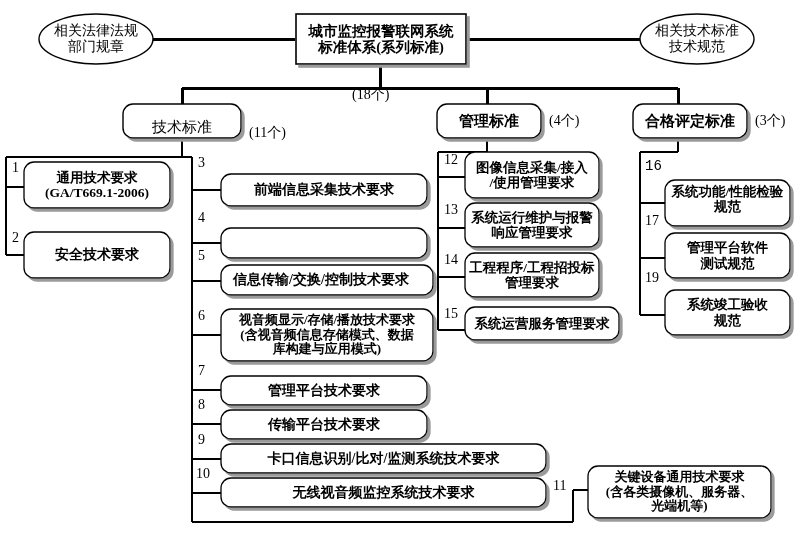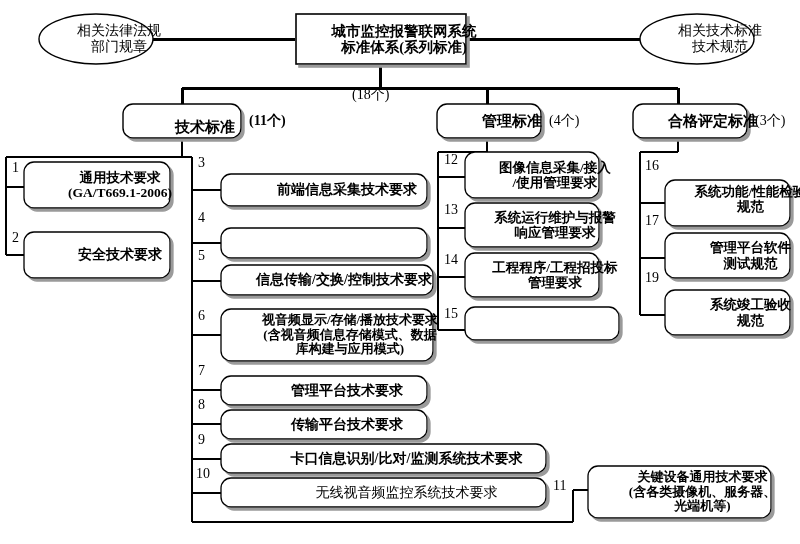--- a/index.html
+++ b/index.html
@@ -3,21 +3,21 @@
 <meta charset="utf-8">
 <style>
   html,body{margin:0;padding:0;background:#fff;}
   body{width:800px;height:544px;overflow:hidden;
        font-family:"Liberation Serif","DejaVu Serif",serif;}
   #stage{position:relative;width:800px;height:544px;background:#ffffff;}
   svg{position:absolute;left:0;top:0;}
   .lbl{position:absolute;text-align:center;color:#000;line-height:1.12;
        font-family:"Liberation Serif","DejaVu Serif",serif;
        display:flex;align-items:center;justify-content:center;
-       white-space:pre-line;margin-left:23px;}
+       white-space:pre-line;}
   .num{position:absolute;color:#000;font-size:14px;
        font-family:"Liberation Serif","DejaVu Serif",serif;}
   .cnt{position:absolute;color:#000;font-size:14px;
        font-family:"Liberation Serif","DejaVu Serif",serif;}
 </style>
 </head>
 <body>
 
 <div id="stage">
 
@@ -108,22 +108,22 @@
 
   <div class="lbl" style="left:39px;top:14px;width:114px;height:50px;font-size:14px;">相关法律法规
 部门规章</div>
   <div class="lbl" style="left:640px;top:14px;width:114px;height:50px;font-size:14px;">相关技术标准
 技术规范</div>
 
   <div class="lbl" style="left:296px;top:14px;width:170px;height:50px;font-size:14.5px;font-weight:bold;">城市监控报警联网系统
 标准体系(系列标准)</div>
   <div class="cnt" style="left:352px;top:86px;">(18个)</div>
 
-  <div class="lbl" style="left:123px;top:104px;width:118px;height:46px;font-size:15px;font-weight:bold;">技术标准</div>
-  <div class="cnt" style="left:249px;top:112px;font-weight:bold;">(11个)</div>
+  <div class="lbl" style="left:123px;top:104px;width:118px;height:46px;font-size:15px;font-weight:normal;">技术标准</div>
+  <div class="cnt" style="left:249px;top:124px;">(11个)</div>
 
   <div class="lbl" style="left:437px;top:104px;width:104px;height:34px;font-size:15px;font-weight:bold;">管理标准</div>
   <div class="cnt" style="left:549px;top:112px;">(4个)</div>
 
   <div class="lbl" style="left:633px;top:104px;width:114px;height:34px;font-size:15px;font-weight:bold;">合格评定标准</div>
   <div class="cnt" style="left:755px;top:112px;">(3个)</div>
 
   <div class="num" style="left:12px;top:160px;">1</div>
   <div class="lbl" style="left:24px;top:162px;width:146px;height:46px;font-size:13.5px;font-weight:bold;">通用技术要求
 (GA/T669.1-2006)</div>
@@ -147,42 +147,43 @@
   <div class="num" style="left:198px;top:363px;">7</div>
   <div class="lbl" style="left:221px;top:376px;width:206px;height:29px;font-size:14px;font-weight:bold;">管理平台技术要求</div>
 
   <div class="num" style="left:198px;top:397px;">8</div>
   <div class="lbl" style="left:221px;top:410px;width:206px;height:29px;font-size:14px;font-weight:bold;">传输平台技术要求</div>
 
   <div class="num" style="left:198px;top:432px;">9</div>
   <div class="lbl" style="left:221px;top:444px;width:325px;height:29px;font-size:14px;font-weight:bold;">卡口信息识别/比对/监测系统技术要求</div>
 
   <div class="num" style="left:196px;top:466px;">10</div>
-  <div class="lbl" style="left:221px;top:478px;width:325px;height:29px;font-size:14px;font-weight:normal;">无线视音频监控系统技术要求</div>
+  <div class="lbl" style="left:221px;top:478px;width:325px;height:29px;font-size:14px;font-weight:bold;">无线视音频监控系统技术要求</div>
 
   <div class="num" style="left:553px;top:478px;">11</div>
   <div class="lbl" style="left:588px;top:466px;width:183px;height:52px;font-size:13px;font-weight:bold;">关键设备通用技术要求
 (含各类摄像机、服务器、
 光端机等)</div>
 
   <div class="num" style="left:444px;top:152px;">12</div>
   <div class="lbl" style="left:465px;top:152px;width:134px;height:46px;font-size:13.5px;font-weight:bold;">图像信息采集/接入
 /使用管理要求</div>
 
   <div class="num" style="left:444px;top:202px;">13</div>
   <div class="lbl" style="left:465px;top:203px;width:134px;height:44px;font-size:13.5px;font-weight:bold;">系统运行维护与报警
 响应管理要求</div>
 
   <div class="num" style="left:444px;top:252px;">14</div>
   <div class="lbl" style="left:465px;top:253px;width:134px;height:44px;font-size:13.5px;font-weight:bold;">工程程序/工程招投标
 管理要求</div>
 
   <div class="num" style="left:444px;top:306px;">15</div>
+  <div class="lbl" style="left:465px;top:307px;width:154px;height:33px;font-size:13.5px;font-weight:bold;">系统运营服务管理要求</div>
 
-  <div class="num" style="left:645px;top:158px;">16</div>
+  <div class="num" style="left:645px;top:158px;font-family:Liberation Mono, monospace;">16</div>
   <div class="lbl" style="left:665px;top:180px;width:125px;height:38px;font-size:13.5px;font-weight:bold;">系统功能/性能检验
 规范</div>
 
   <div class="num" style="left:645px;top:213px;">17</div>
   <div class="lbl" style="left:665px;top:233px;width:125px;height:45px;font-size:13.5px;font-weight:bold;">管理平台软件
 测试规范</div>
 
   <div class="num" style="left:645px;top:270px;">19</div>
   <div class="lbl" style="left:665px;top:290px;width:125px;height:45px;font-size:13.5px;font-weight:bold;">系统竣工验收
 规范</div>

